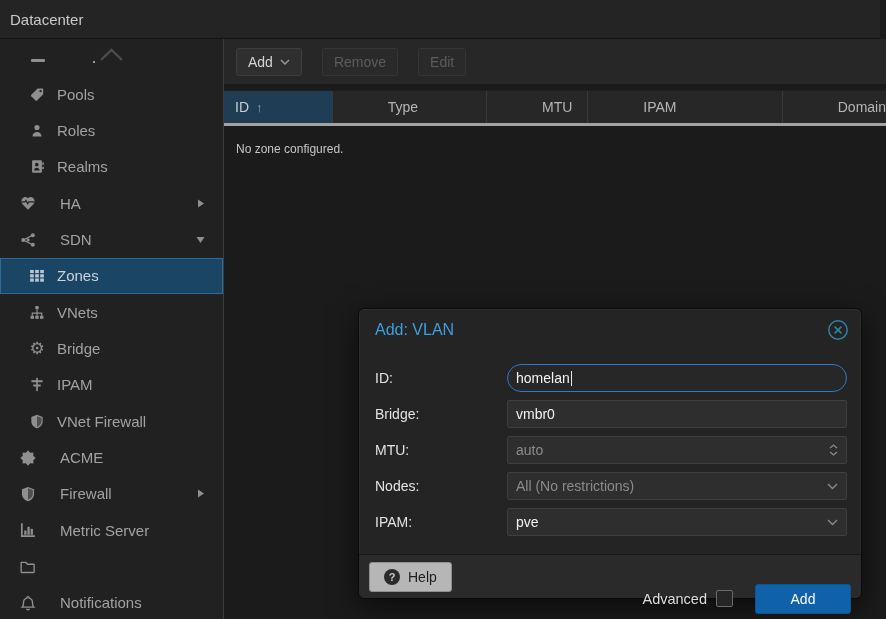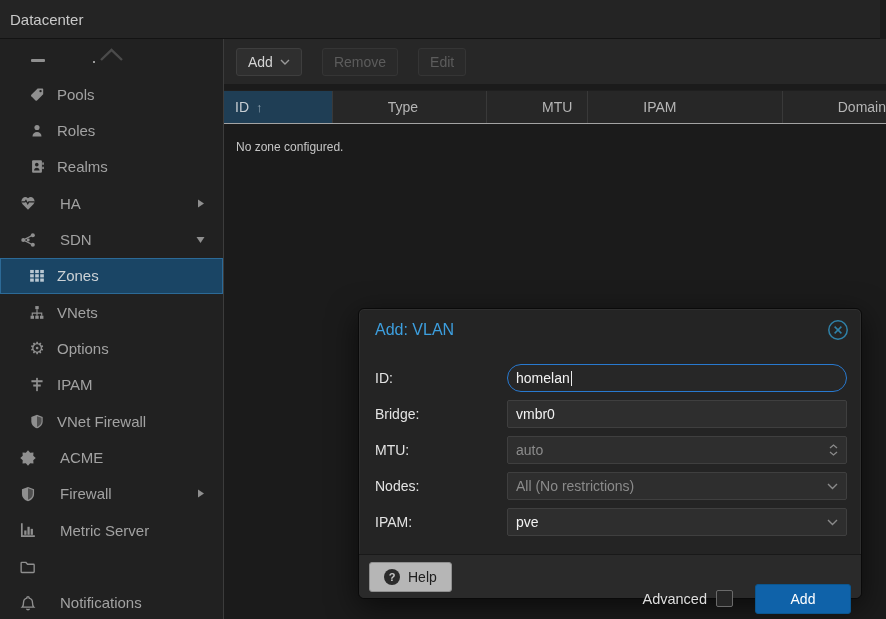--- a/index.html
+++ b/index.html
@@ -25,21 +25,21 @@
   .nav-row .nv-arrow{margin-left:auto;margin-right:18px;}
   .nav-row.selected{background:#1a4565;box-shadow:inset 0 0 0 1px #2c6a97;color:#ccd2d6;}
   .gear-glyph{font-size:17px;line-height:14px;color:#8f8f8f;}
 
   
   .content{position:absolute;left:224px;top:39px;right:0;bottom:0;background:#1b1b1b;}
   .toolbar{height:45px;background:#272727;display:flex;align-items:center;padding-left:12px;}
   .tb-btn{height:26px;display:inline-flex;align-items:center;gap:7px;padding:0 11px;margin-right:20px;
           background:#2f2f2f;border:1px solid #3e3e3e;border-radius:3px;font-size:14px;color:#d4d4d4;cursor:pointer;}
   .tb-btn.disabled{color:#5c5c5c;background:#2a2a2a;border-color:#353535;cursor:default;}
-  .gridhead{height:32px;display:flex;background:#272727;border-top:1px solid #1f1f1f;border-bottom:1px solid #a3a3a3;
+  .gridhead{height:32px;display:flex;background:#272727;border-top:1px solid #1f1f1f;border-bottom:3px solid #a3a3a3;
             font-size:14px;color:#b5b5b5;margin-top:6px;gap:44px;}
   .gh-cell{display:flex;align-items:center;padding-left:11px;border-right:1px solid #393939;box-sizing:border-box;cursor:pointer;}
   .gh-cell.sorted{background:#1f3e55;color:#c7cdd2;}
   .gh-cell:last-child{border-right:none;}
   .sort-arrow{margin-left:7px;color:#94a7b5;font-size:13px;}
   .empty-text{margin:16px 8px 0 12px;font-size:12px;color:#c6c6c6;}
 
   
   .dialog{position:absolute;left:358px;top:308px;width:504px;height:291px;background:#242424;
           border:1px solid #0a0a0a;border-radius:6px;box-sizing:border-box;
@@ -162,21 +162,21 @@
         <rect x="1" y="10" width="3.2" height="2.9" fill="#8f8f8f"></rect>
         <rect x="5.4" y="10" width="3.2" height="2.9" fill="#8f8f8f"></rect>
         <rect x="9.8" y="10" width="3.2" height="2.9" fill="#8f8f8f"></rect>
         <path d="M7 3.9 V10 M2.6 10 V7.6 H11.4 V10" stroke="#8f8f8f" stroke-width="1.1" fill="none"></path>
       </svg>
       <span class="nv-label">VNets</span>
     </div>
 
     <div class="nav-row lvl2">
       <span class="nv-icon gear-glyph">⚙</span>
-      <span class="nv-label">Options</span>
+      <span class="nv-label">Bridge</span>
     </div>
 
     <div class="nav-row lvl2">
       <svg class="nv-icon" width="15" height="15" viewBox="0 0 14 14">
         <rect x="6.2" y="0.8" width="1.6" height="12.4" fill="#8f8f8f"></rect>
         <rect x="1.8" y="3" width="10.4" height="1.9" fill="#8f8f8f"></rect>
         <rect x="3.5" y="7" width="7" height="1.9" fill="#8f8f8f"></rect>
       </svg>
       <span class="nv-label">IPAM</span>
     </div>

